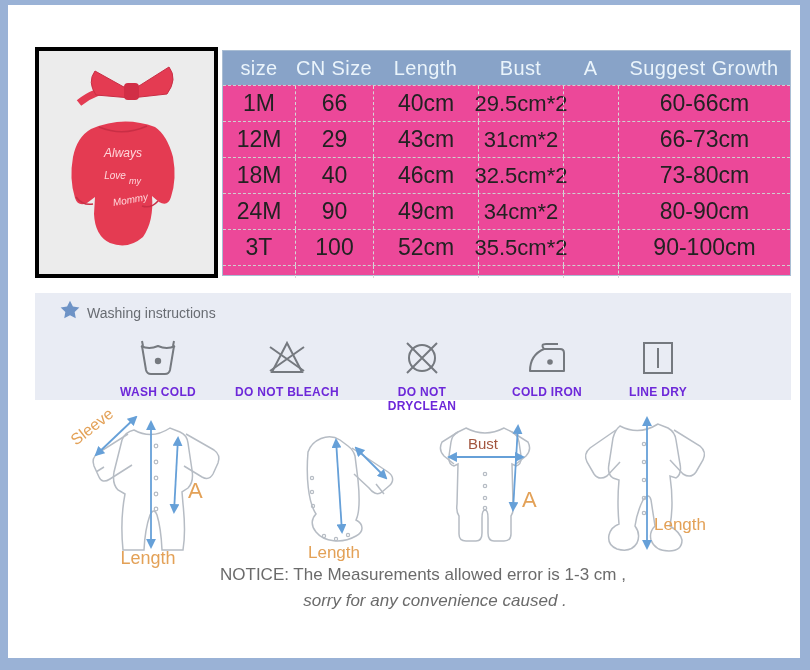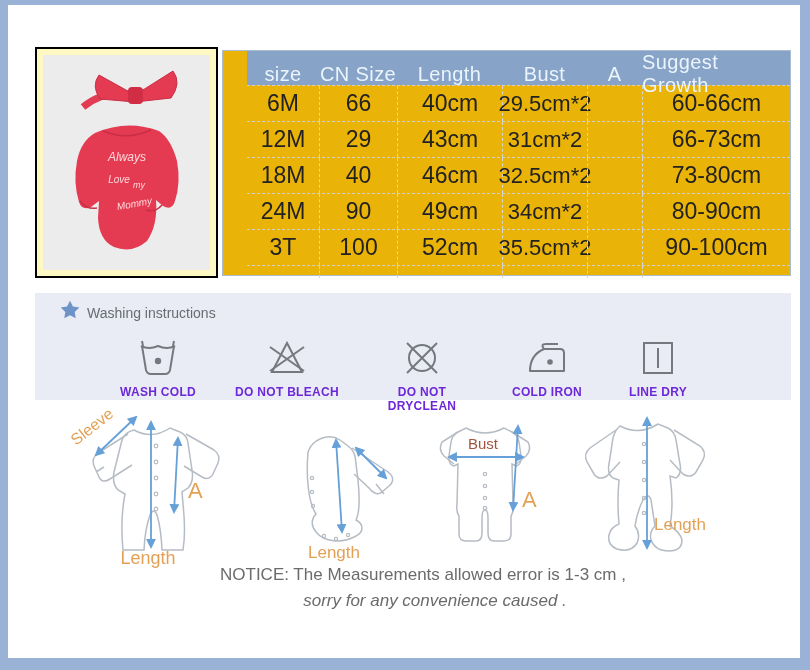--- a/index.html
+++ b/index.html
@@ -3,26 +3,26 @@
 <meta charset="utf-8">
 <style>
   * { margin:0; padding:0; box-sizing:border-box; }
   html,body { width:810px; height:670px; }
   body { font-family:"Liberation Sans", sans-serif; }
   .page { position:relative; width:810px; height:670px; background:#9ab2d6; overflow:hidden; }
   .content { position:absolute; left:8px; top:5px; width:792px; height:653px; background:#ffffff; }
 
   
   .photo-frame { position:absolute; left:27px; top:42px; width:183px; height:231px;
-                 border:2px solid #000000; background:#fef9c3; padding:6px; }
+                 border:4px solid #000000; background:#1d4ed8; }
   .photo { width:100%; height:100%; background:#ececec; position:relative; }
 
   
   .size-table { position:absolute; left:214px; top:45px; width:569px; height:226px;
-                border:1px solid #a9bdd3; background:#eab308; font-family:"Liberation Sans",sans-serif;padding-left:24px; }
+                border:1px solid #a9bdd3; background:#ec4899; font-family:"Liberation Sans",sans-serif; }
   .thead, .trow { display:grid; grid-template-columns:72px 78px 105px 85px 55px 1fr; }
   .thead { height:34px; background:#88a3c8; color:#eaf4fb; font-size:20px; letter-spacing:.4px; }
   .thead .cell { display:flex; align-items:center; justify-content:center; }
   .trow { height:36px; color:#222; font-size:23px; border-top:1px dashed #cfcfcf; }
   .trow .cell { display:flex; align-items:center; justify-content:center; }
   .trow .cell + .cell { border-left:1px dashed #d6d6d6; }
   .trow .c-bust { font-size:22px; }
   .trow.tfill { height:13px; }
 
   
@@ -74,21 +74,21 @@
     <div class="size-table">
       <div class="thead">
         <div class="cell">size</div>
         <div class="cell">CN Size</div>
         <div class="cell">Length</div>
         <div class="cell">Bust</div>
         <div class="cell">A</div>
         <div class="cell">Suggest Growth</div>
       </div>
       <div class="trow">
-        <div class="cell">6M</div>
+        <div class="cell">1M</div>
         <div class="cell">66</div>
         <div class="cell">40cm</div>
         <div class="cell c-bust">29.5cm*2</div>
         <div class="cell"></div>
         <div class="cell">60-66cm</div>
       </div>
       <div class="trow">
         <div class="cell">12M</div>
         <div class="cell">29</div>
         <div class="cell">43cm</div>

